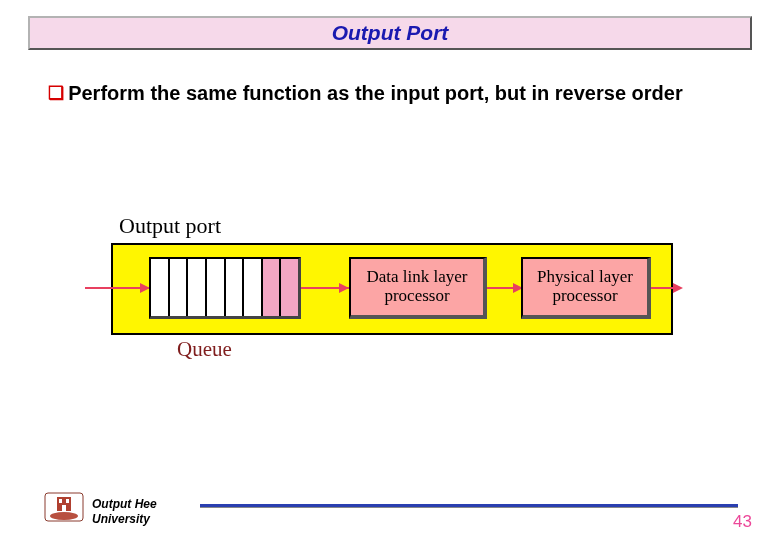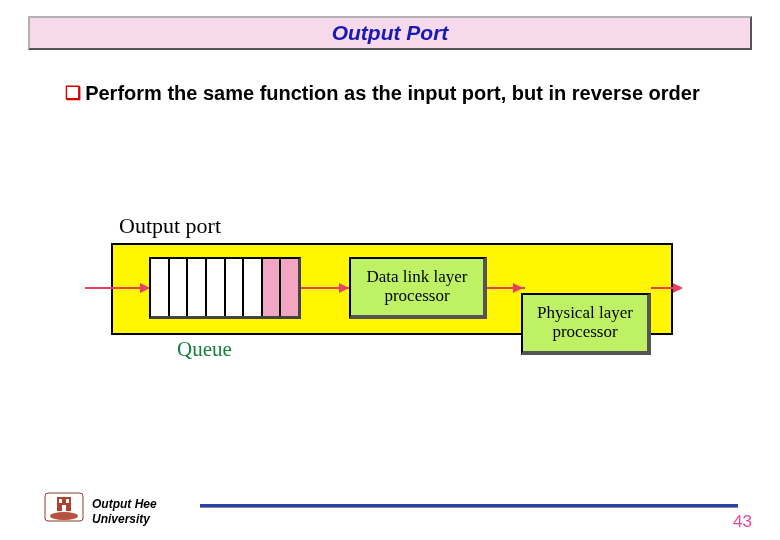--- a/index.html
+++ b/index.html
@@ -34,21 +34,20 @@
   }
   .bullet-block {
     position: absolute;
     top: 80px;
     left: 48px;
     right: 32px;
     font-size: 20px;
     font-weight: bold;
     color: #000;
     line-height: 1.35;
-    margin-left: 17px;
   }
   .bullet-marker {
     color: #d60000;
     font-size: 18px;
     margin-right: 4px;
     display: inline-block;
     vertical-align: 1px;
   }
   .diagram {
     position: absolute;
@@ -134,41 +133,41 @@
     border-right: 2px solid #000;
   }
   .queue .cell:last-child { border-right: none; }
   .queue .filled { background: #f3a6c4; }
   .queue-label {
     position: absolute;
     top: 112px;
     left: 92px;
     font-family: "Times New Roman", serif;
     font-size: 21px;
-    color: #15803d;
+    color: #7f1d1d;
   }
   .proc-box {
     position: absolute;
     top: 32px;
     width: 138px;
     height: 62px;
-    background: #bef264;
+    background: #fca5a5;
     border: 2px solid #000;
     border-bottom: 4px solid #555;
     border-right: 4px solid #555;
     display: flex;
     align-items: center;
     justify-content: center;
     text-align: center;
     font-family: "Times New Roman", serif;
     font-size: 17px;
     line-height: 1.1;
   }
   .proc1 { left: 264px; }
-  .proc2 { left: 436px; width: 130px; margin-top: 36px; }
+  .proc2 { left: 436px; width: 130px; }
   .footer-logo {
     position: absolute;
     bottom: 18px;
     left: 44px;
     width: 40px;
     height: 30px;
   }
   .footer-text {
     position: absolute;
     bottom: 14px;

